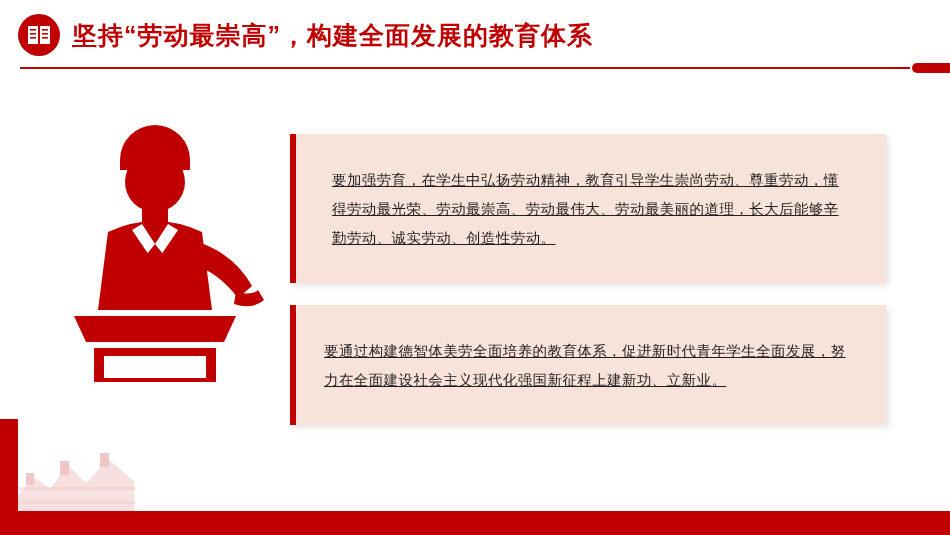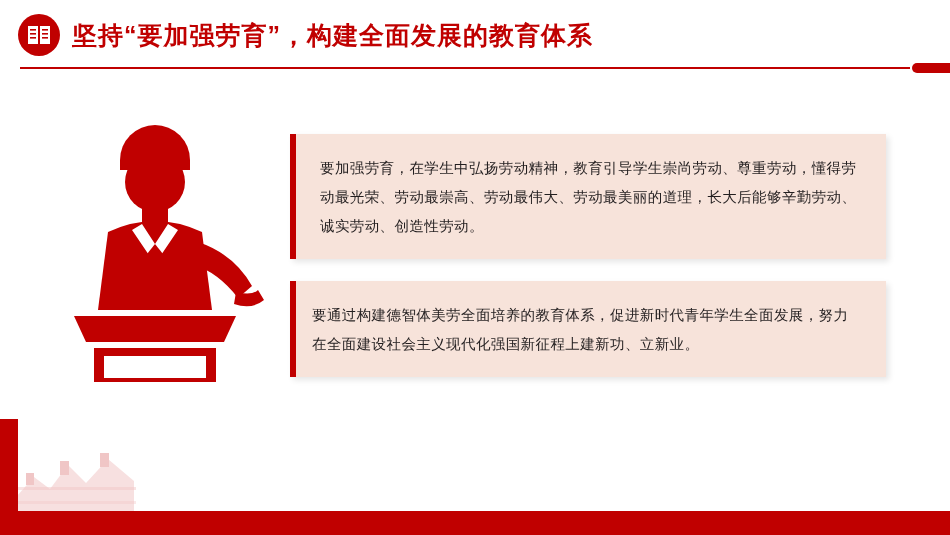--- a/index.html
+++ b/index.html
@@ -121,42 +121,42 @@
     border-left: 6px solid #c00000;
     box-sizing: border-box;
     padding: 20px 26px 18px 24px;
     box-shadow: 3px 3px 6px rgba(0,0,0,0.10);
     color: #231f20;
     font-size: 14.5px;
     line-height: 2.0;
     letter-spacing: 0.4px;
   }
   .text-card + .text-card { margin-top: 22px; padding-left: 16px; }
-  .text-card p { margin: 0; }
+  .text-card p { margin: 12px; text-decoration: underline; }
 </style>
 </head>
 <body>
 
 <div class="slide">
 
   <div class="header">
     <div class="header-badge">
       <svg width="26" height="24" viewBox="0 0 26 24" aria-hidden="true">
         <rect x="2" y="3" width="10" height="18" fill="#ffffff"></rect>
         <rect x="14" y="3" width="10" height="18" fill="#ffffff"></rect>
         <rect x="12" y="2" width="2" height="20" fill="#c00000"></rect>
         <rect x="4" y="6" width="6" height="1.6" fill="#c00000"></rect>
         <rect x="4" y="10" width="6" height="1.6" fill="#c00000"></rect>
         <rect x="4" y="14" width="6" height="1.6" fill="#c00000"></rect>
         <rect x="16" y="6" width="6" height="1.6" fill="#c00000"></rect>
         <rect x="16" y="10" width="6" height="1.6" fill="#c00000"></rect>
         <rect x="16" y="14" width="6" height="1.6" fill="#c00000"></rect>
       </svg>
     </div>
-    <div class="header-title">坚持“要加强劳育”，构建全面发展的教育体系</div>
+    <div class="header-title">坚持“劳动最崇高”，构建全面发展的教育体系</div>
     <div class="header-rule"></div>
     <div class="header-rule-tail"></div>
   </div>
 
   <div class="speaker">
     <svg width="235" height="265" viewBox="0 0 235 265" aria-hidden="true">
 
       <path d="M82 40 a35 35 0 0 1 70 0 v10 h-70 z" fill="#c00000"></path>
       <circle cx="117" cy="62" r="30" fill="#c00000"></circle>
 

